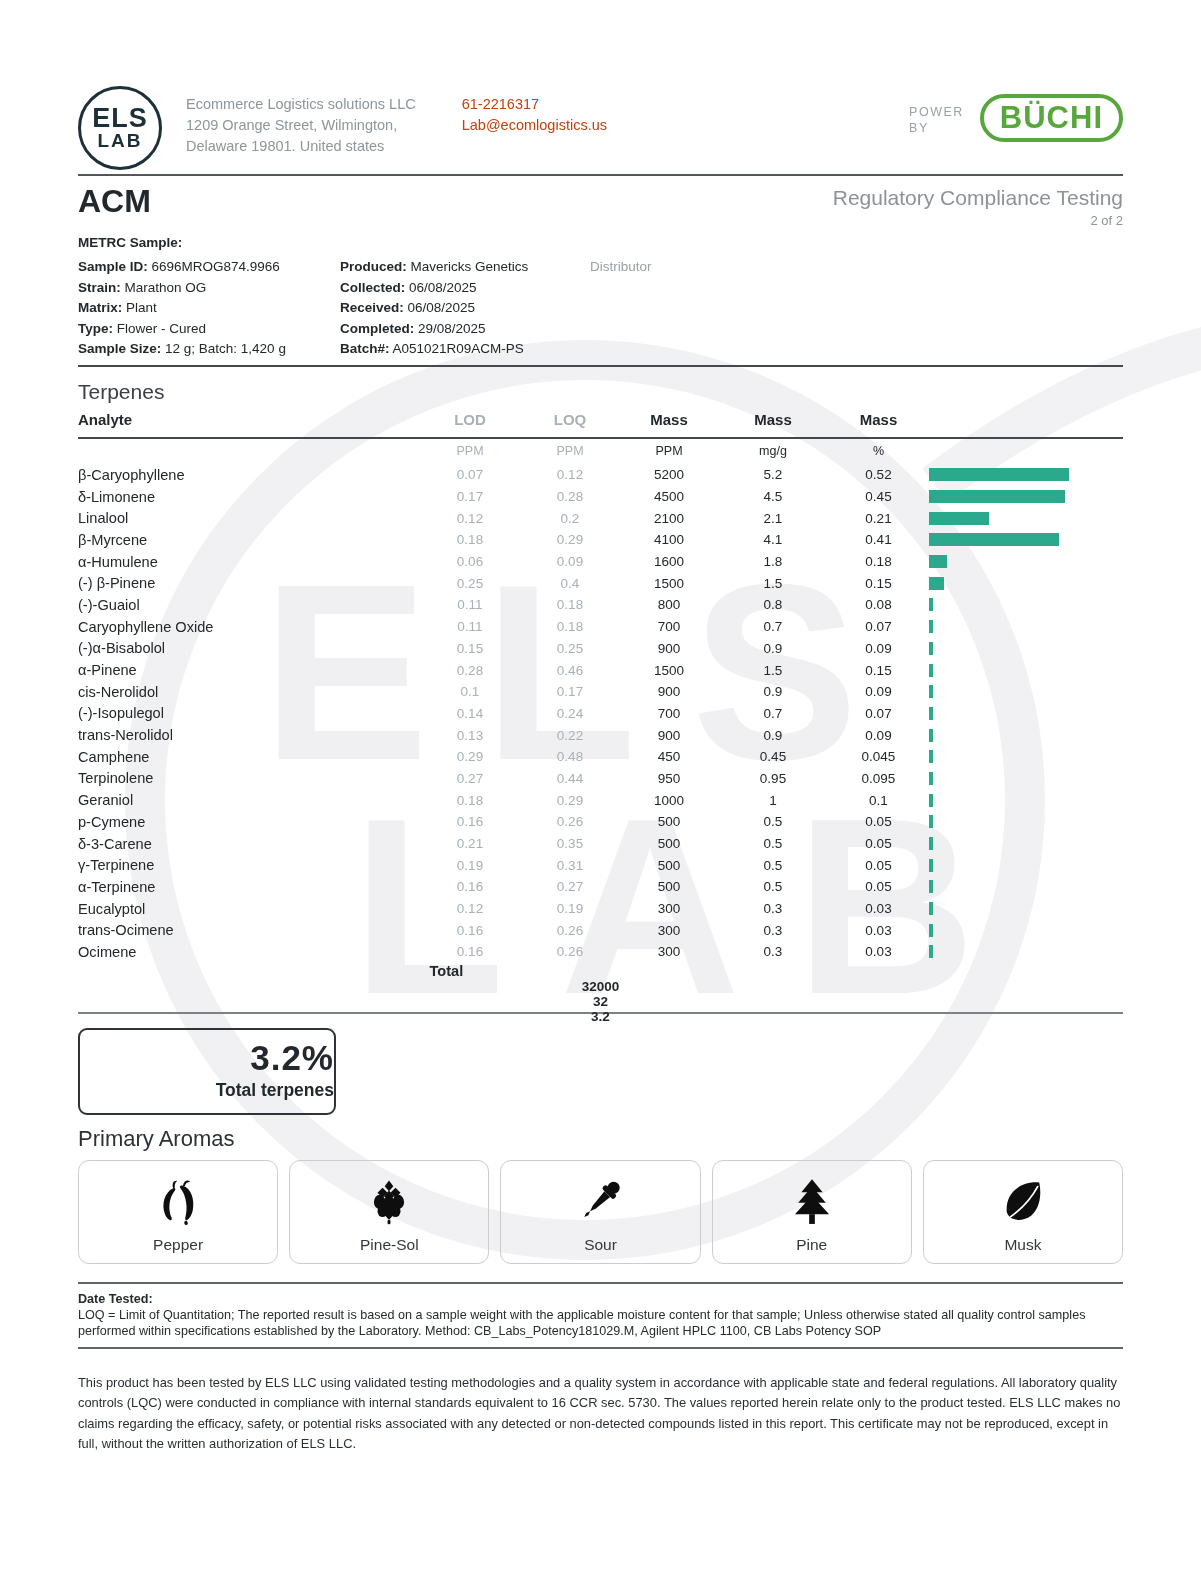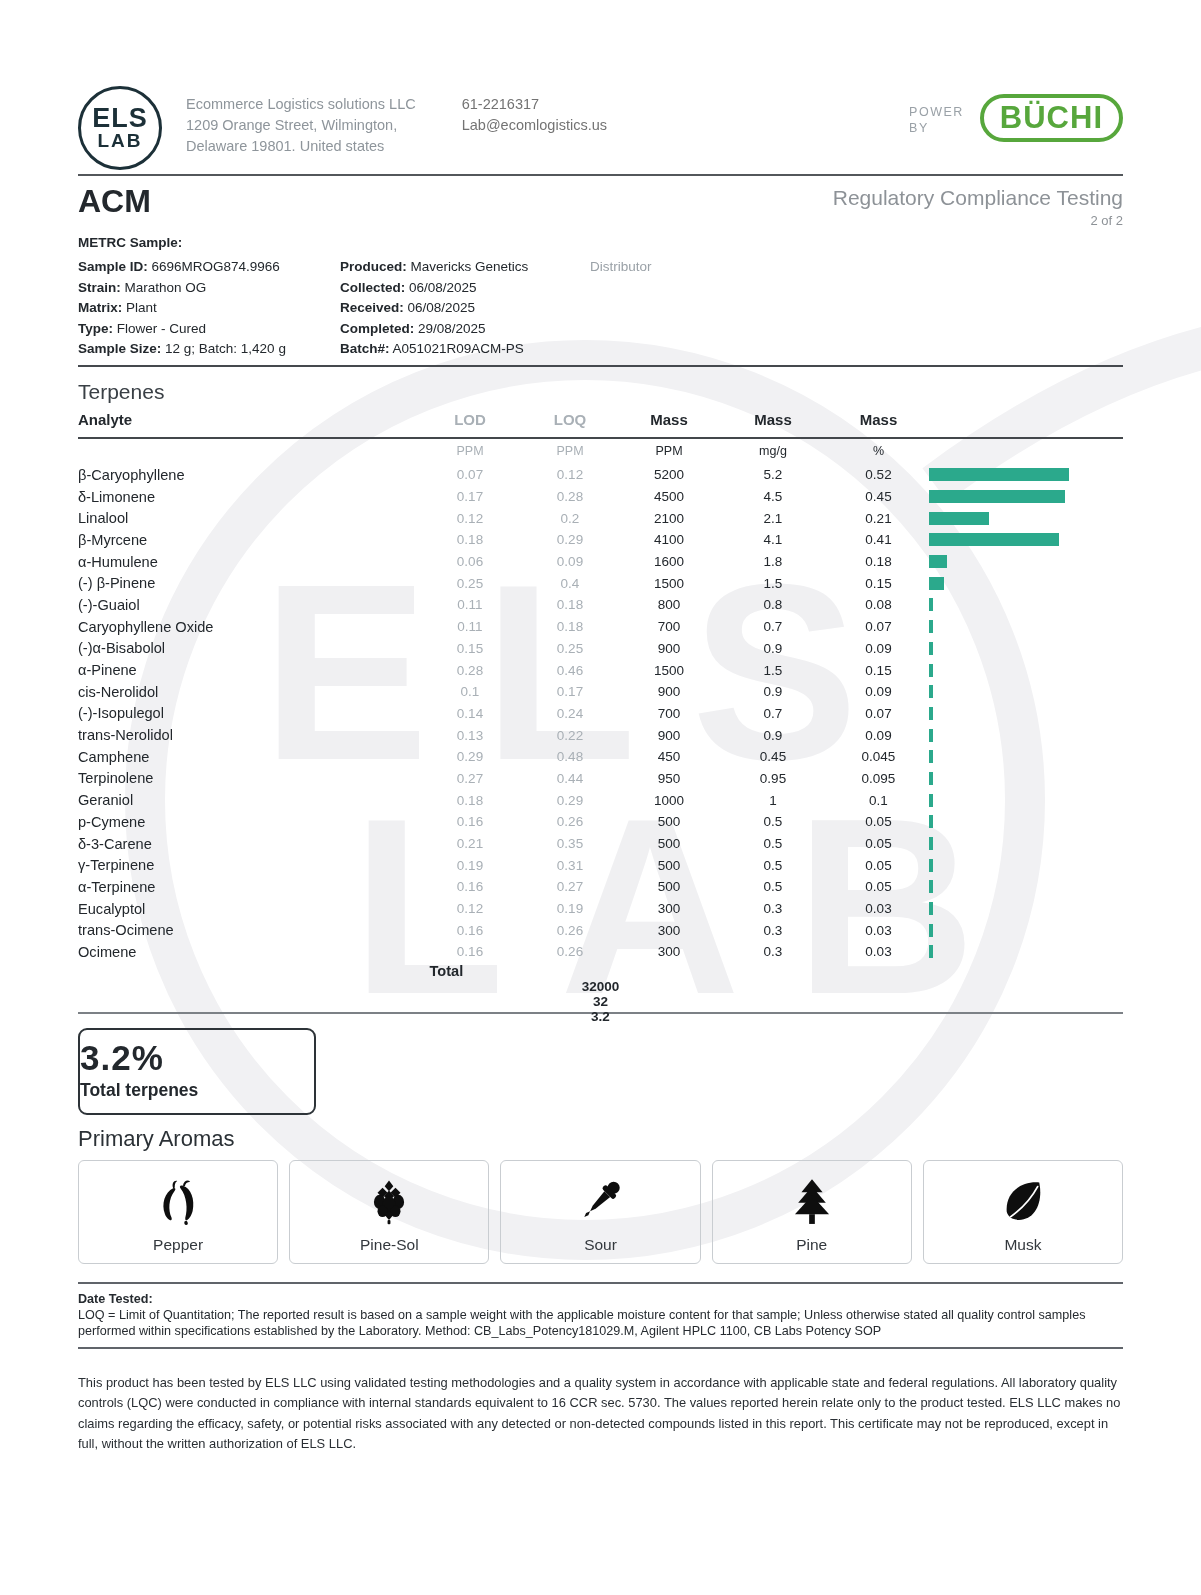--- a/index.html
+++ b/index.html
@@ -17,21 +17,21 @@
 
   .content { position:relative; z-index:1; padding:0 78px; }
 
   
   .hdr { margin-top:86px; height:84px; display:flex; align-items:flex-start; }
   .logo-circle { width:84px; height:84px; border:3px solid #1c3038; border-radius:50%;
     display:flex; flex-direction:column; align-items:center; justify-content:center; color:#1c3038; flex:0 0 auto; }
   .logo-l1 { font-size:27px; font-weight:800; letter-spacing:1px; line-height:25px; }
   .logo-l2 { font-size:19px; font-weight:700; letter-spacing:2px; line-height:20px; }
   .company { margin-left:24px; margin-top:8px; color:#8e959b; font-size:14.5px; line-height:21px; }
-  .contact { margin-left:46px; margin-top:8px; color:#737373; font-size:14.5px; line-height:21px; }
+  .contact { margin-left:46px; margin-top:8px; color:#c2410c; font-size:14.5px; line-height:21px; }
   .hdr-spacer { flex:1; }
   .powerby { margin-top:18px; margin-right:16px; color:#9aa1a7; font-size:12.5px; letter-spacing:1.5px; line-height:16px; }
   .buchi { margin-top:8px; border:4px solid #57a73c; color:#57a73c; border-radius:28px;
     padding:2px 16px; font-size:31px; font-weight:800; letter-spacing:1px; height:48px; display:flex; align-items:center; }
   .hr1 { border-top:2px solid #53575b; margin-top:4px; }
 
   
   .titlebar { display:flex; justify-content:space-between; align-items:flex-start; margin-top:10px; }
   .client { font-size:32px; font-weight:700; color:#23282d; line-height:30px; }
   .rct { text-align:right; }
@@ -62,28 +62,28 @@
   .tunits .gray { color:#a9b0b6; }
   .trow { height:21.7px; font-size:13.5px; }
   .trow .name { font-size:14.6px; color:#22272c; }
   .trow .lod, .trow .loq { color:#a9b0b6; }
   .bar { height:13px; background:#2BA98C; }
   .trow.total { font-weight:700; height:22px;flex-direction:column; }
   .trow.total .name { font-weight:700; }
   .hr3 { border-top:2px solid #7c8186; margin-top:27px; }
 
   
-  .sumbox { margin-top:14px; width:238px; border:2px solid #2d3338; border-radius:9px; padding:8px 0 12px; text-align:left; }
+  .sumbox { margin-top:14px; width:258px; border:2px solid #2d3338; border-radius:9px; padding:8px 0 12px; text-align:right; }
   .sumval { font-size:35px; font-weight:700; letter-spacing:1px; }
   .sumlab { font-size:17.5px; font-weight:700; margin-top:2px; }
 
   
   .aroma-title { margin-top:11px; font-size:22px; color:#2b3136; line-height:26px; }
   .cards { display:flex; gap:11px; margin-top:8px; }
-  .card { flex:1; height:104px; border:1.5px solid #c9cdd1; border-radius:6px;
+  .card { flex:1; height:104px; border:1.5px solid #c9cdd1; border-radius:11px;
     display:flex; flex-direction:column; align-items:center; justify-content:flex-end; padding-bottom:9px; }
   .card .ic { flex:1; display:flex; align-items:center; justify-content:center; padding-top:8px; }
   .card .lbl { font-size:15.5px; color:#33383d; }
 
   
   .hr4 { border-top:2px solid #60646a; margin-top:18px; }
   .notes { margin-top:7px; font-size:12.6px; line-height:16px; color:#262b30; }
   .notes .b { font-weight:700; }
   .hr5 { border-top:2px solid #60646a; margin-top:8px; }
   .sigwrap { display:flex; flex-direction:column; align-items:center; margin-top:-28px; }

